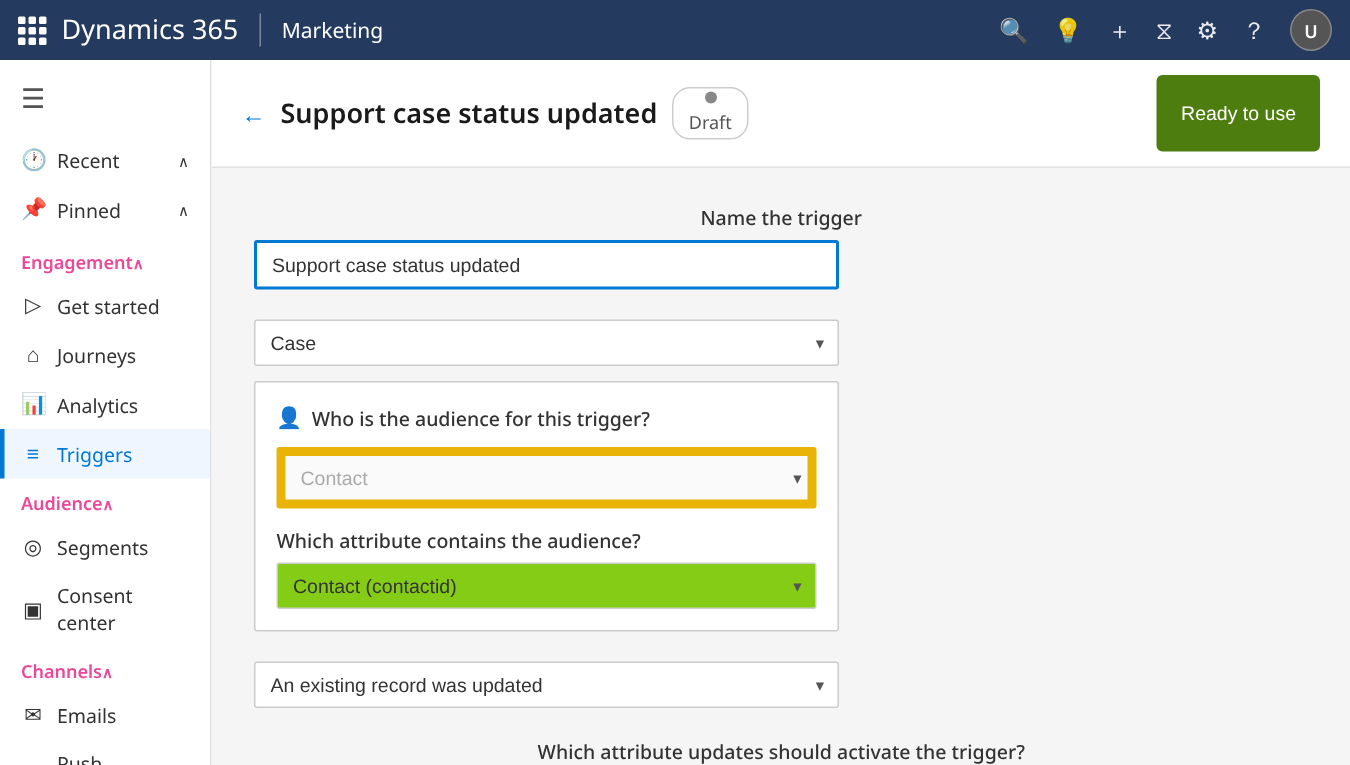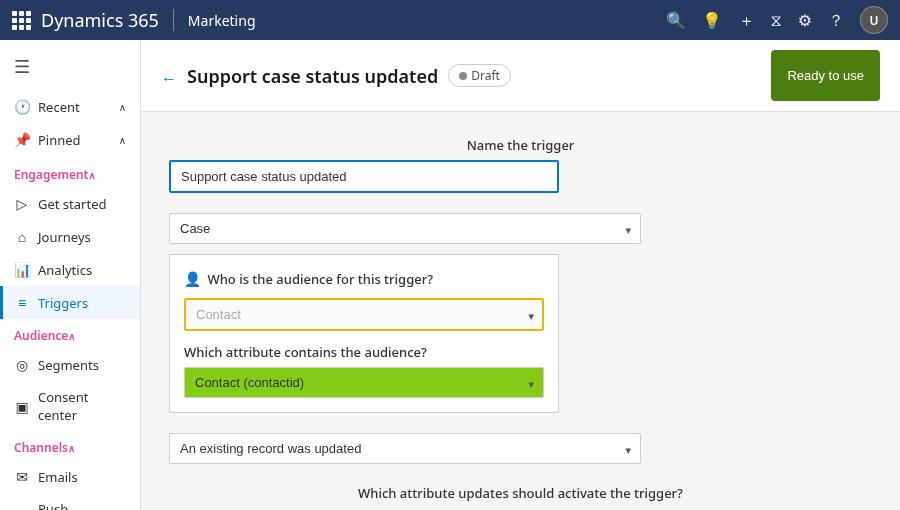--- a/index.html
+++ b/index.html
@@ -49,57 +49,57 @@
     
     .main { flex: 1; display: flex; flex-direction: column; overflow: hidden; background: #f5f5f5; }
     .main-header {
       background: white; border-bottom: 1px solid #e0e0e0;
       padding: 10px 20px; display: flex; align-items: center; gap: 10px;
     }
     .back-btn { color: #0078d4; cursor: pointer; font-size: 16px; }
     .page-title { font-size: 18px; font-weight: 600; color: #1a1a1a; }
     .draft-badge {
       display: flex; align-items: center; gap: 4px; font-size: 12px; color: #555;
-      border: 1px solid #ccc; border-radius: 12px; padding: 2px 10px; background: white;
+      border: 1px solid #ccc; border-radius: 12px; padding: 2px 10px; background: white; flex-direction: column;
     }
     .draft-dot { width: 8px; height: 8px; border-radius: 50%; background: #888; }
     .ready-btn {
       margin-left: auto; background: #4d7c0f; color: white; border: none;
       padding: 18px 16px; border-radius: 4px; font-size: 13px; cursor: pointer; font-weight: 500;
     }
 
     
     .form-area { flex: 1; overflow-y: auto; padding: 24px 28px; }
     .form-group { margin-bottom: 20px; }
     .form-label { font-size: 13px; font-weight: 500; color: #333; margin-bottom: 6px; display: flex; align-items: center; gap: 5px; justify-content: center; }
     .form-label .info-icon { color: #666; font-size: 13px; cursor: pointer; }
     .form-input {
       width: 390px; padding: 7px 10px; border: 2px solid #0078d4; border-radius: 2px;
       font-size: 13px; color: #333; outline: none; background: white;
     }
-    .form-select-wrap { position: relative; width: 472px; }
+    .form-select-wrap { position: relative; width: 390px; }
     .form-select {
       width: 100%; padding: 7px 30px 7px 10px; border: 1px solid #ccc; border-radius: 2px;
       font-size: 13px; color: #333; background: white; appearance: none; cursor: pointer; outline: none;
     }
     .select-chevron {
       position: absolute; right: 10px; top: 50%; transform: translateY(-50%);
       pointer-events: none; color: #555; font-size: 11px;
     }
 
     
     .audience-box {
       border: 1px solid #ccc; border-radius: 2px; background: white;
       width: 390px; padding: 14px 14px;
     }
     .audience-label { font-size: 13px; font-weight: 500; color: #333; margin-bottom: 10px; display: flex; align-items: center; gap: 6px; }
     .audience-icon { font-size: 14px; }
     .audience-select-wrap { position: relative; margin-bottom: 12px; }
     .audience-select {
-      width: 100%; padding: 7px 14px 7px 10px; border: 2px solid #eab308; border-radius: 2px;
+      width: 100%; padding: 7px 14px 7px 10px; border: 6px solid #eab308; border-radius: 2px;
       font-size: 13px; color: #aaa; background: #fafafa; appearance: none; cursor: pointer; outline: none;
     }
     .audience-sublabel { font-size: 13px; font-weight: 500; color: #333; margin-bottom: 6px; }
     .audience-sub-select-wrap { position: relative; }
     .audience-sub-select {
       width: 100%; padding: 7px 30px 7px 10px; border: 1px solid #ccc; border-radius: 2px;
       font-size: 13px; color: #333; background: #84cc16; appearance: none; cursor: pointer; outline: none;
     }
   </style>
 </head>

